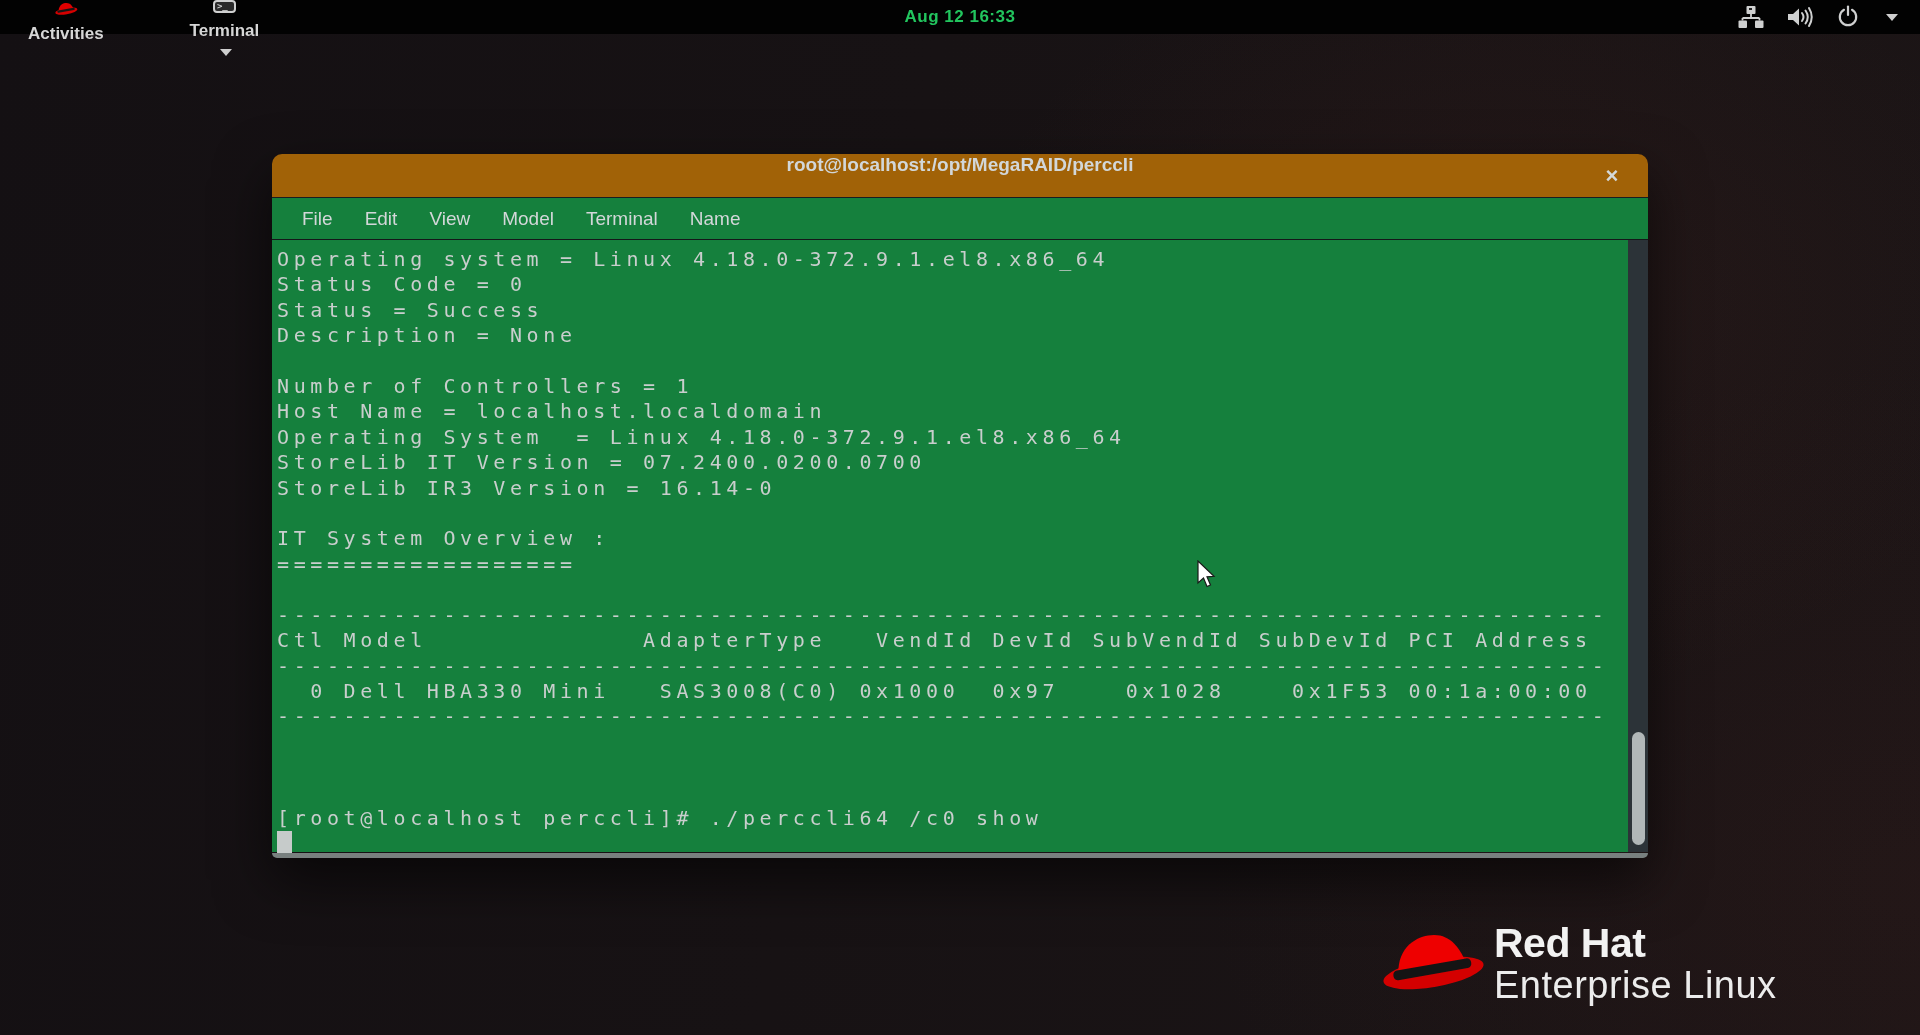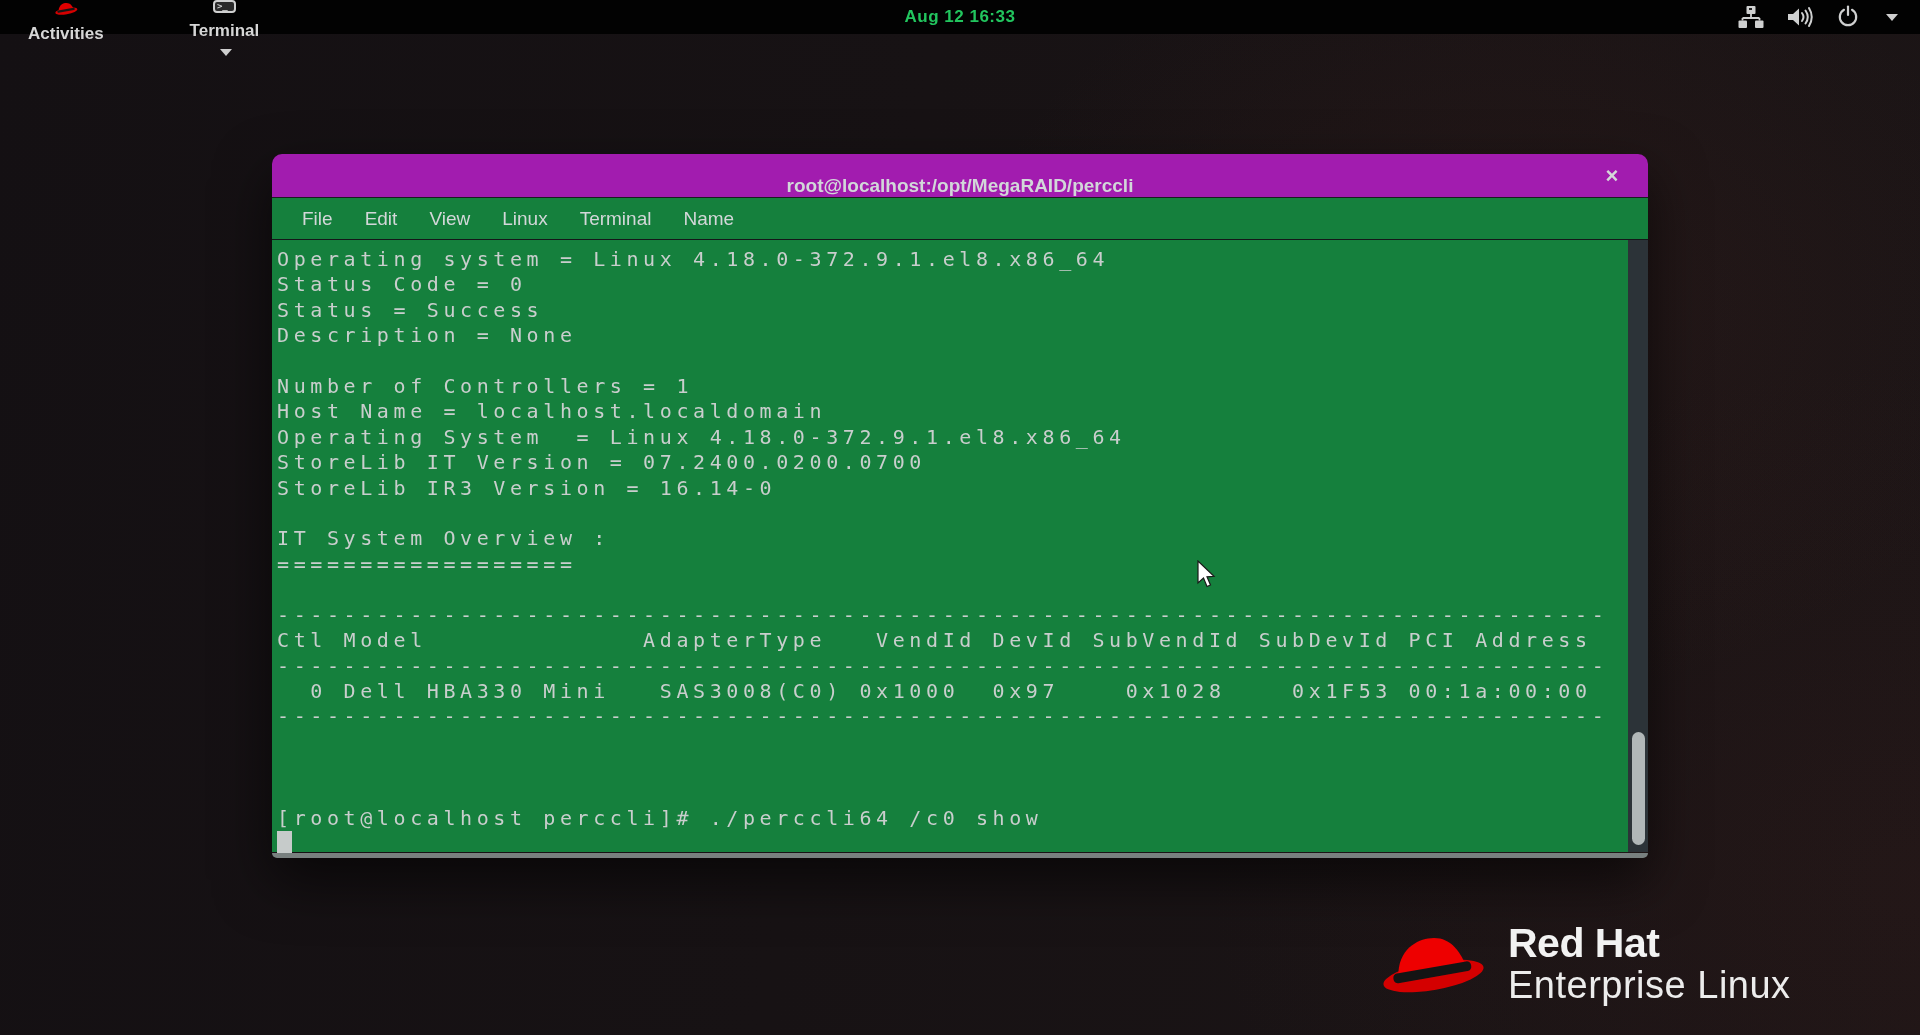--- a/index.html
+++ b/index.html
@@ -41,22 +41,22 @@
 
   
   .window {
     position:absolute; left:272px; top:154px; width:1376px; height:704px;
     border-radius:10px 10px 5px 5px;
     box-shadow:0 22px 55px rgba(0,0,0,0.6);
     overflow:hidden;
     border-bottom:5px solid #78807f;
   }
   .titlebar {
-    height:44px; background:#a21caf; border-bottom:1px solid #191d20;
-    display:flex; align-items:flex-end; justify-content:center; position:relative;
+    height:44px; background:#a16207; border-bottom:1px solid #191d20;
+    display:flex; align-items:flex-start; justify-content:center; position:relative;
   }
   .title-text { color:#d2d7d9; font-size:19px; font-weight:700; }
   .close-btn {
     position:absolute; right:22px; top:8px; width:28px; height:28px;
     color:#d4d8d8; font-size:22px; font-weight:700; line-height:28px; text-align:center;
     cursor:pointer;
   }
   .menubar {
     height:42px; background:#15803d; display:flex; align-items:center;
     padding-left:14px; border-bottom:1px solid #14171a;
@@ -82,21 +82,21 @@
     position:absolute; right:0; top:0; width:20px; height:612px;
     background:#2c3338;
   }
   .scroll-thumb {
     position:absolute; right:3px; top:492px; width:13px; height:113px;
     background:#b1b7b8; border-radius:7px; cursor:grab;
   }
 
   
   .branding {
-    position:absolute; left:1378px; top:922px; display:flex; align-items:center; gap:22px;
+    position:absolute; left:1378px; top:922px; display:flex; gap:8px;
   }
   .brand-text { color:#f2f2f2; line-height:1.06; }
   .brand-line1 { font-size:41px; font-weight:800; letter-spacing:-0.5px; }
   .brand-line2 { font-size:38px; font-weight:400; color:#ececec; letter-spacing:0.5px; }
 
   
   .pointer { position:absolute; left:1196px; top:560px; }
 </style>
 </head>
 <body>
@@ -155,21 +155,21 @@
 <div class="window">
   <div class="titlebar">
     <span class="title-text">root@localhost:/opt/MegaRAID/perccli</span>
     <span class="close-btn">×</span>
   </div>
 
   <div class="menubar">
     <span class="menu-item">File</span>
     <span class="menu-item">Edit</span>
     <span class="menu-item">View</span>
-    <span class="menu-item">Linux</span>
+    <span class="menu-item">Model</span>
     <span class="menu-item">Terminal</span>
     <span class="menu-item">Name</span>
   </div>
 
   <div class="term-content">
     <pre class="term-pre">Operating system = Linux 4.18.0-372.9.1.el8.x86_64
 Status Code = 0
 Status = Success
 Description = None
 

